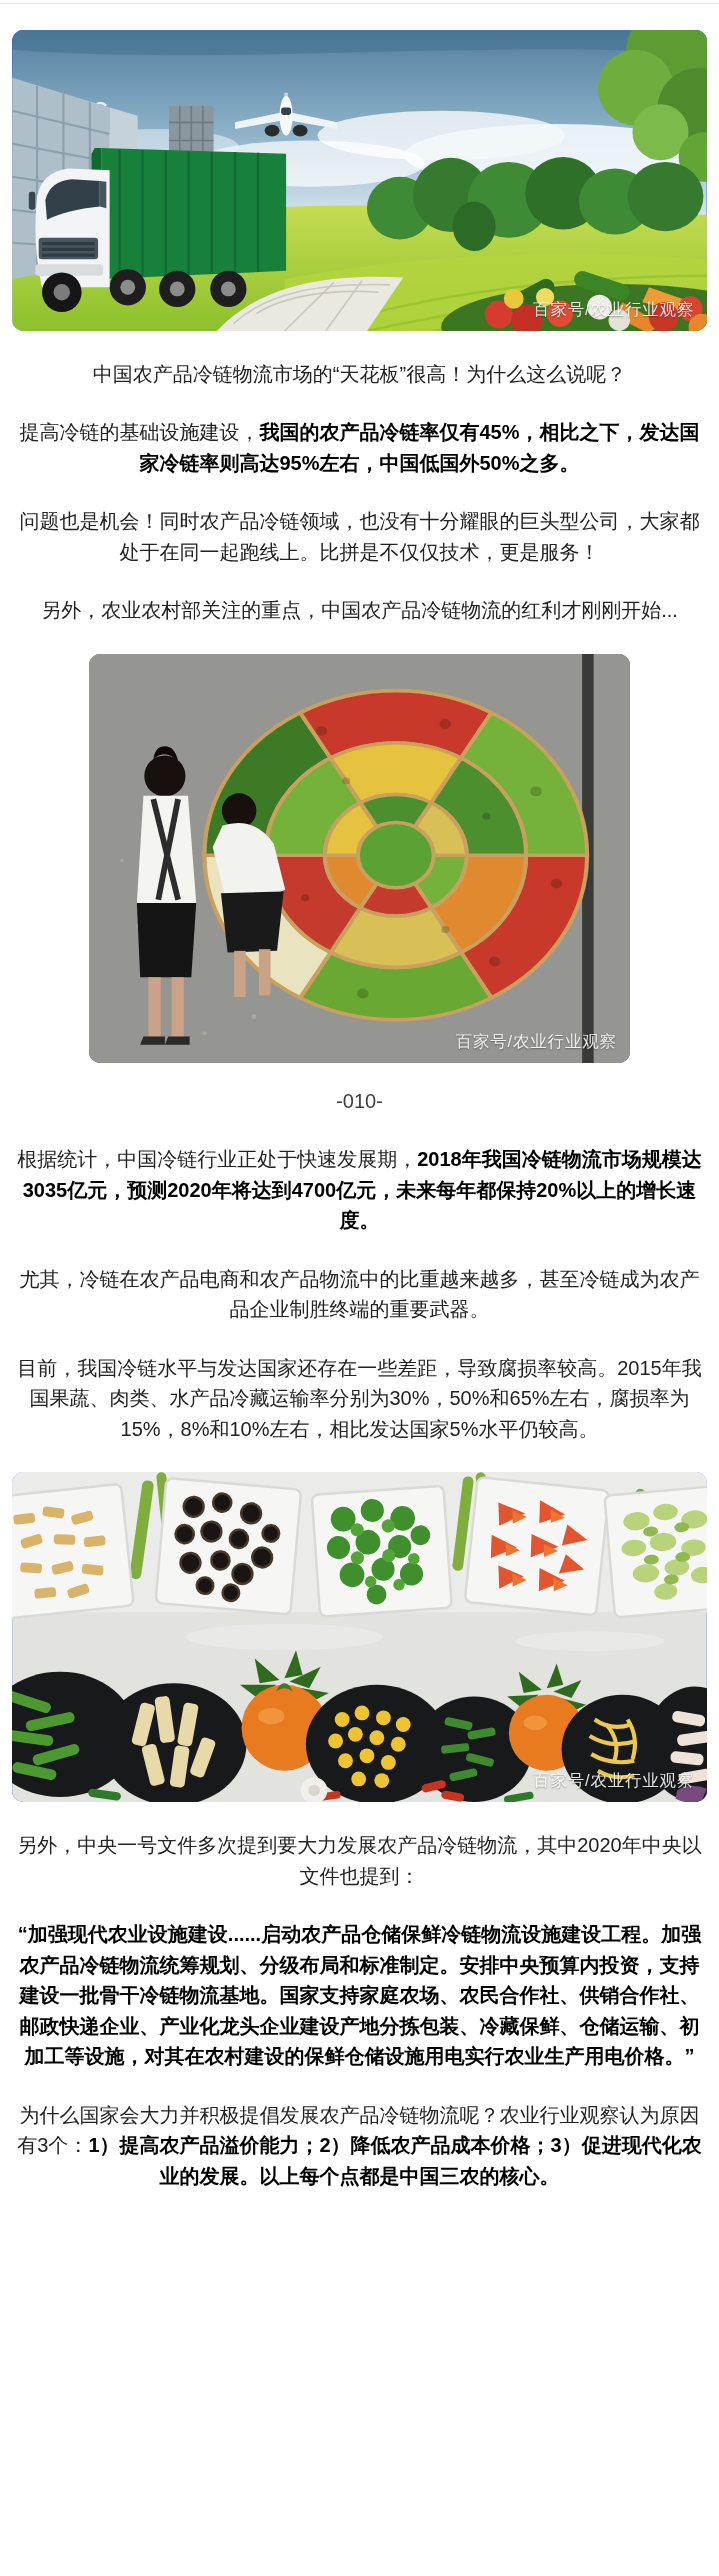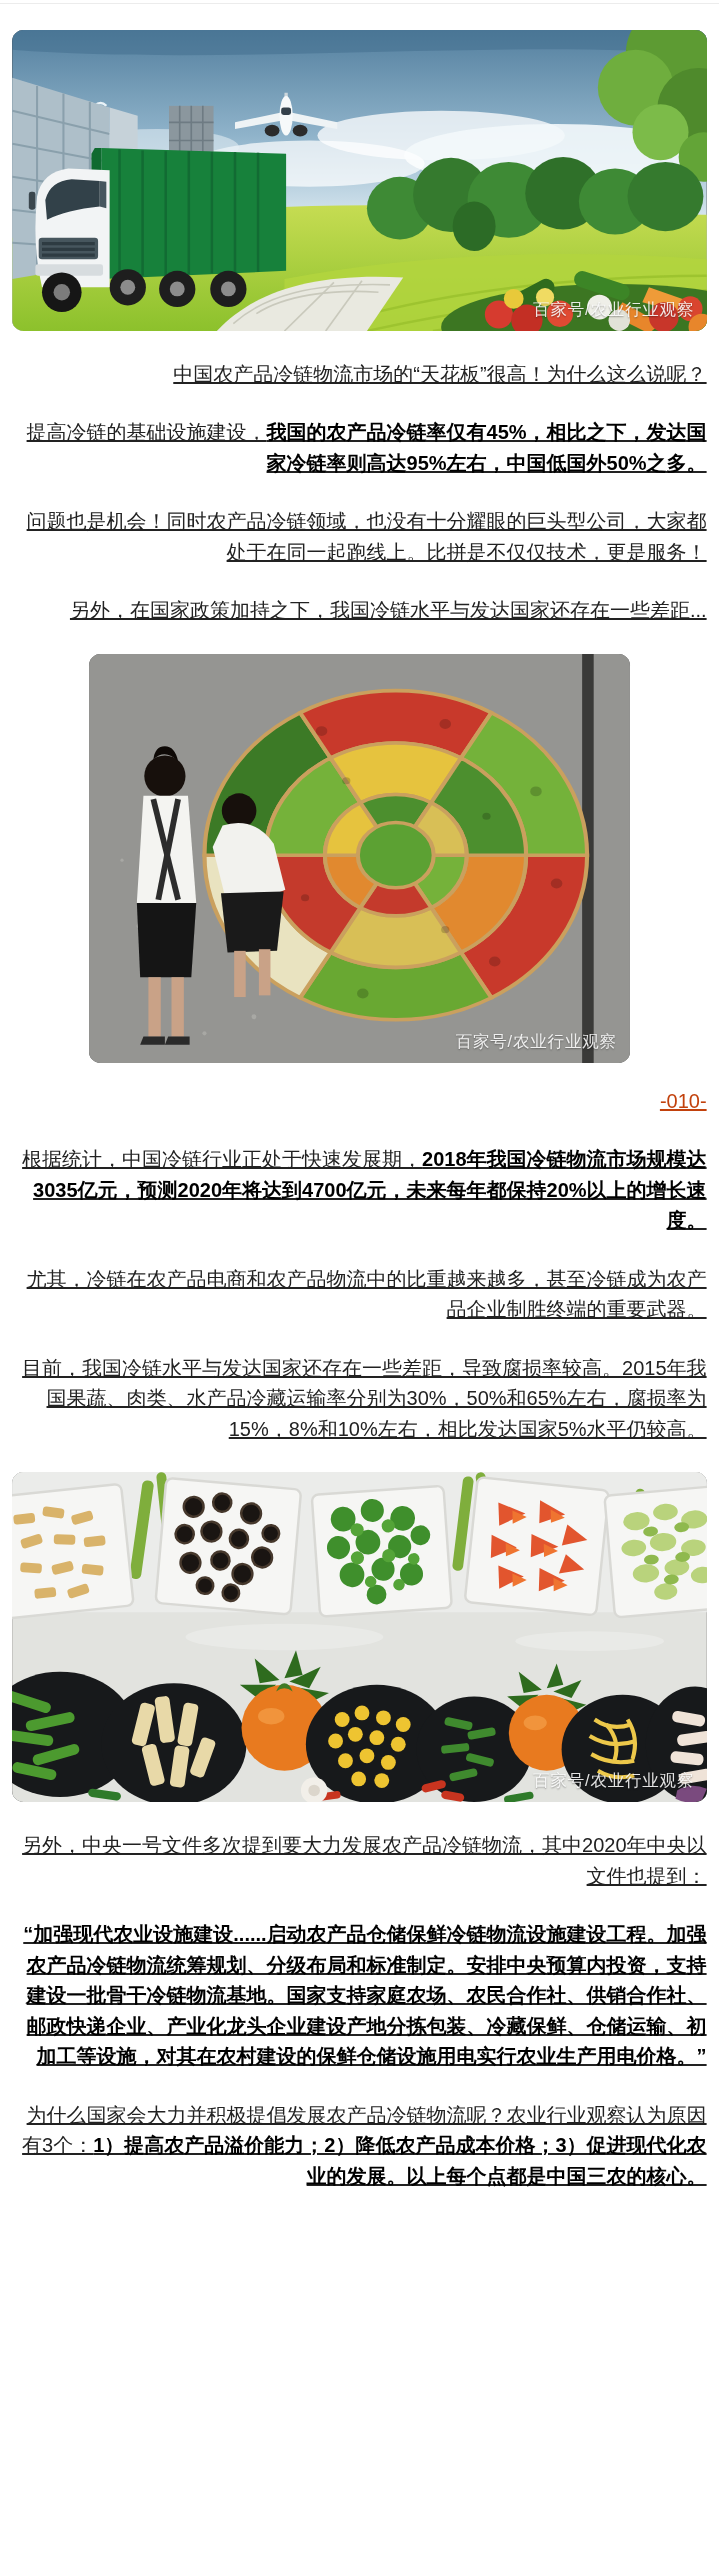--- a/index.html
+++ b/index.html
@@ -1,29 +1,29 @@
 <!DOCTYPE html>
 <html lang="zh" style="font-size:13.2px"><head>
 <meta charset="utf-8">
 <style>
   html,body{margin:0;padding:0;background:#ffffff;}
   body{width:719px;font-family:"Liberation Sans","DejaVu Sans",sans-serif;}
   .page{width:719px;background:#fff;}
   .top-rule{height:0;border-top:0.8px solid #ececec;margin-top:3.3px;}
   .article{padding:0 12.4px 23px 12.4px;}
-  .fig{position:relative;overflow:hidden;border-radius:11.6px;background:#404040;}
+  .fig{position:relative;overflow:hidden;border-radius:11.6px;background:#1d4ed8;}
   .fig svg{display:block;}
   .hero{width:695px;height:301px;margin:25.6px auto 6.6px auto;}
   .circle-fig{width:541px;height:409px;margin:18px auto 3.3px auto;}
   .trays-fig{width:695px;height:330px;margin:21.5px auto 8.3px auto;}
   .wm{position:absolute;right:13.2px;bottom:10px;color:rgba(255,255,255,.88);
       font-size:16.5px;letter-spacing:0.8px;text-shadow:0 0.8px 1.7px rgba(0,0,0,.35);}
-  .group p{font-size:20px;line-height:30.5px;color:#222;margin:28px 0;text-align:right;text-decoration:underline;}
+  .group p{font-size:20px;line-height:30.5px;color:#222;margin:28px 0;text-align:center;}
   .group p strong{color:#000;font-weight:700;}
-  .group p.divider{color:#c2410c;margin:23px 0 25px 0;}
+  .group p.divider{color:#404040;margin:23px 0 25px 0;}
   .group p.heading{font-weight:700;color:#000;margin:30px 0;}
 </style>
 </head>
 <body>
 
 <div class="page">
   <div class="top-rule"></div>
 
   <article class="article">
 
@@ -176,21 +176,21 @@
           <circle cx="836" cy="360" r="16" fill="#e8862b"></circle>
         </g>
       </svg>
       <div class="wm">百家号/农业行业观察</div>
     </figure>
 
     <div class="group">
         <p><span>中国农产品冷链物流市场的“天花板”很高！为什么这么说呢？</span></p>
         <p><span>提高冷链的基础设施建设，</span><strong>我国的农产品冷链率仅有45%，相比之下，发达国家冷链率则高达95%左右，中国低国外50%之多。</strong></p>
         <p><span>问题也是机会！同时农产品冷链领域，也没有十分耀眼的巨头型公司，大家都处于在同一起跑线上。比拼是不仅仅技术，更是服务！</span></p>
-        <p><span>另外，在国家政策加持之下，我国冷链水平与发达国家还存在一些差距...</span></p>
+        <p><span>另外，农业农村部关注的重点，中国农产品冷链物流的红利才刚刚开始...</span></p>
       </div>
 
     <figure class="fig circle-fig">
       <svg viewBox="0 0 656 496" width="541" height="409">
         <rect width="656" height="496" fill="#999996"></rect>
         <rect width="656" height="496" fill="#8f8f8c" opacity="0.4"></rect>
         <g fill="#a8a8a4">
           <circle cx="80" cy="420" r="3"></circle>
             <circle cx="140" cy="460" r="2.5"></circle>
             <circle cx="60" cy="330" r="2.5"></circle>

